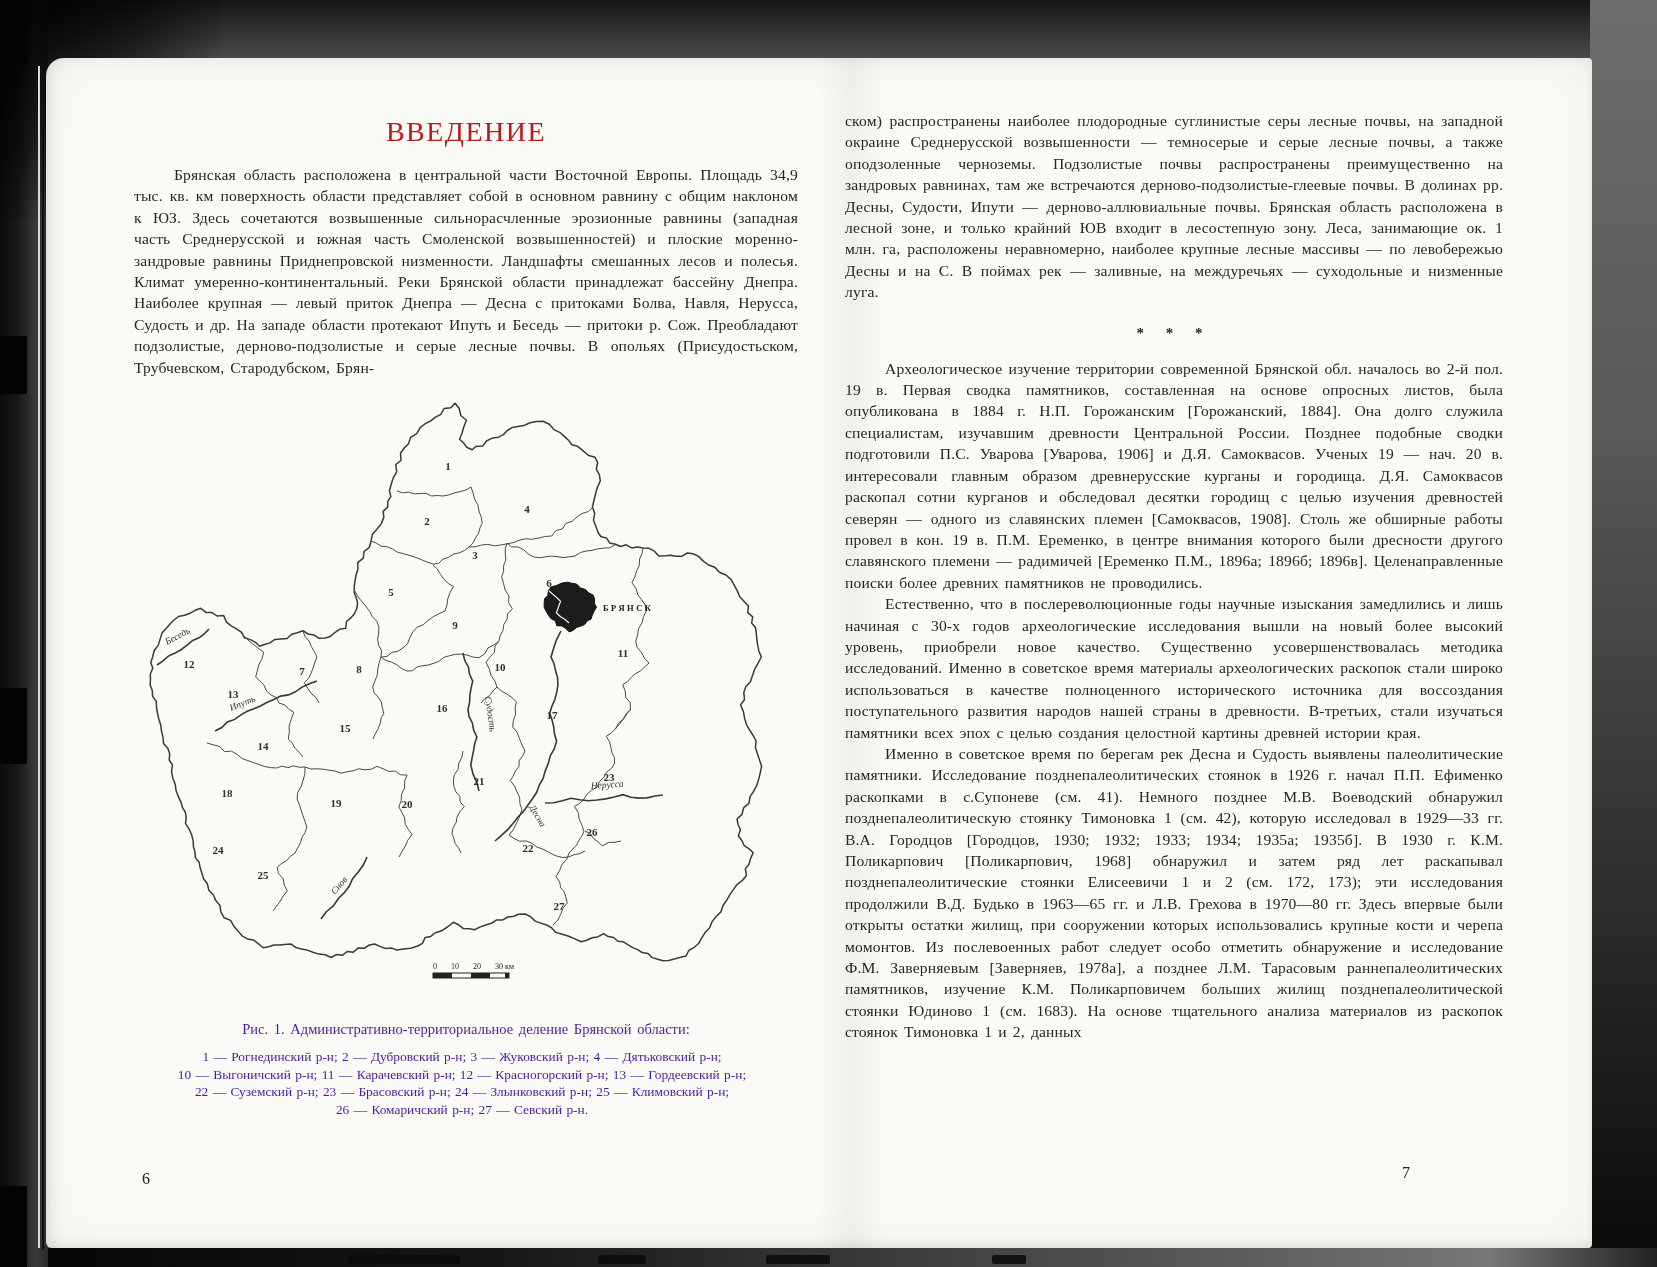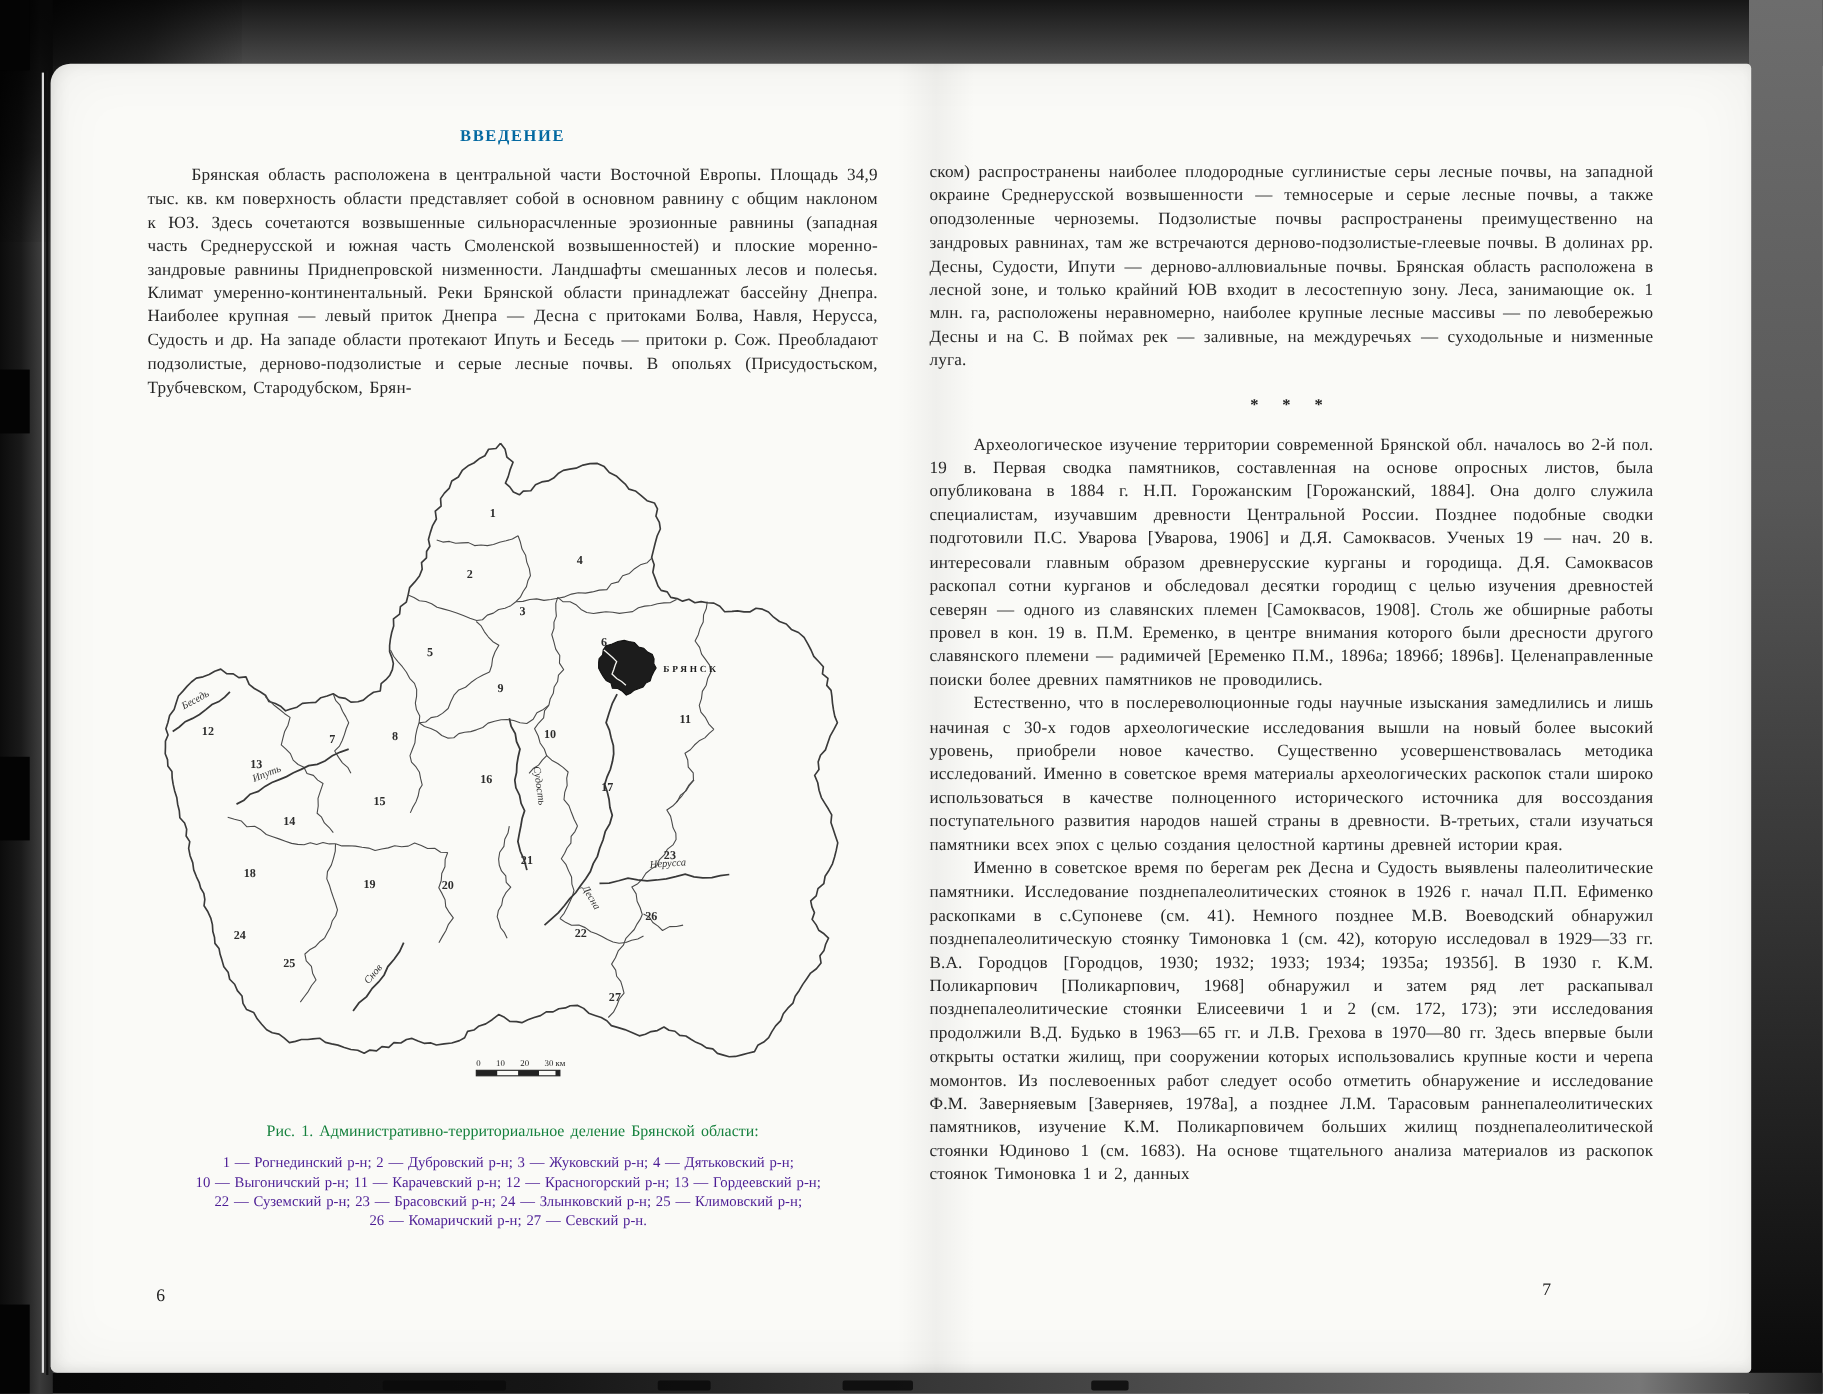--- a/index.html
+++ b/index.html
@@ -30,42 +30,42 @@
     position:absolute;left:46px;top:58px;width:1546px;height:1190px;
     background:#fafaf7;border-radius:18px 4px 4px 6px;
     box-shadow:inset 0 0 55px rgba(0,0,0,.05), inset 6px 0 14px rgba(0,0,0,.07),
                inset 0 -4px 10px rgba(0,0,0,.04);
   }
   .gutter{position:absolute;left:770px;top:0;width:70px;height:1190px;
     background:linear-gradient(90deg,rgba(0,0,0,0) 0%,rgba(0,0,0,.045) 50%,rgba(0,0,0,0) 100%);}
 
   .col{position:absolute;color:#222;}
   .col-left{left:88px;top:58px;width:664px;}
-  .col-right{left:799px;top:52px;width:658px;margin-top:36px;}
+  .col-right{left:799px;top:52px;width:658px;}
 
   .book-title{
-    text-align:center;font-weight:bold;font-size:15px;letter-spacing:1.5px;
-    margin:0 0 16px 0;color:#0369a1;
+    text-align:center;font-weight:normal;font-size:28px;letter-spacing:1.5px;
+    margin:0 0 16px 0;color:#b91c1c;
   }
   .body-text{
     font-size:15.6px;line-height:21.4px;text-align:justify;color:#262626;
     word-spacing:2px;letter-spacing:.15px;margin:0;
   }
   .indent{text-indent:40px;}
   .sep-stars{
     text-align:center;font-size:15px;letter-spacing:9px;margin:22px 0 16px 0;color:#1d1d1d;
     font-weight:bold;
   }
   .col-right p{margin:0 0 0 0;}
 
   
   .map-wrap{position:absolute;left:99px;top:337px;width:620px;height:615px;}
   .fig-caption{
     position:absolute;left:88px;top:963px;width:664px;text-align:center;
-    font-size:14.5px;color:#15803d;word-spacing:2px;
+    font-size:14.5px;color:#4c1d95;word-spacing:2px;
   }
   .legend{
     position:absolute;left:60px;top:990px;width:712px;text-align:center;
     font-size:13.4px;line-height:17.6px;color:#4c1d95;word-spacing:1px;
   }
   .pagenum{position:absolute;font-size:16px;color:#222;}
   .pagenum-left{left:96px;top:1112px;}
   .pagenum-right{left:1356px;top:1106px;}
 
   svg text{font-family:"Liberation Serif","DejaVu Serif",serif;}

